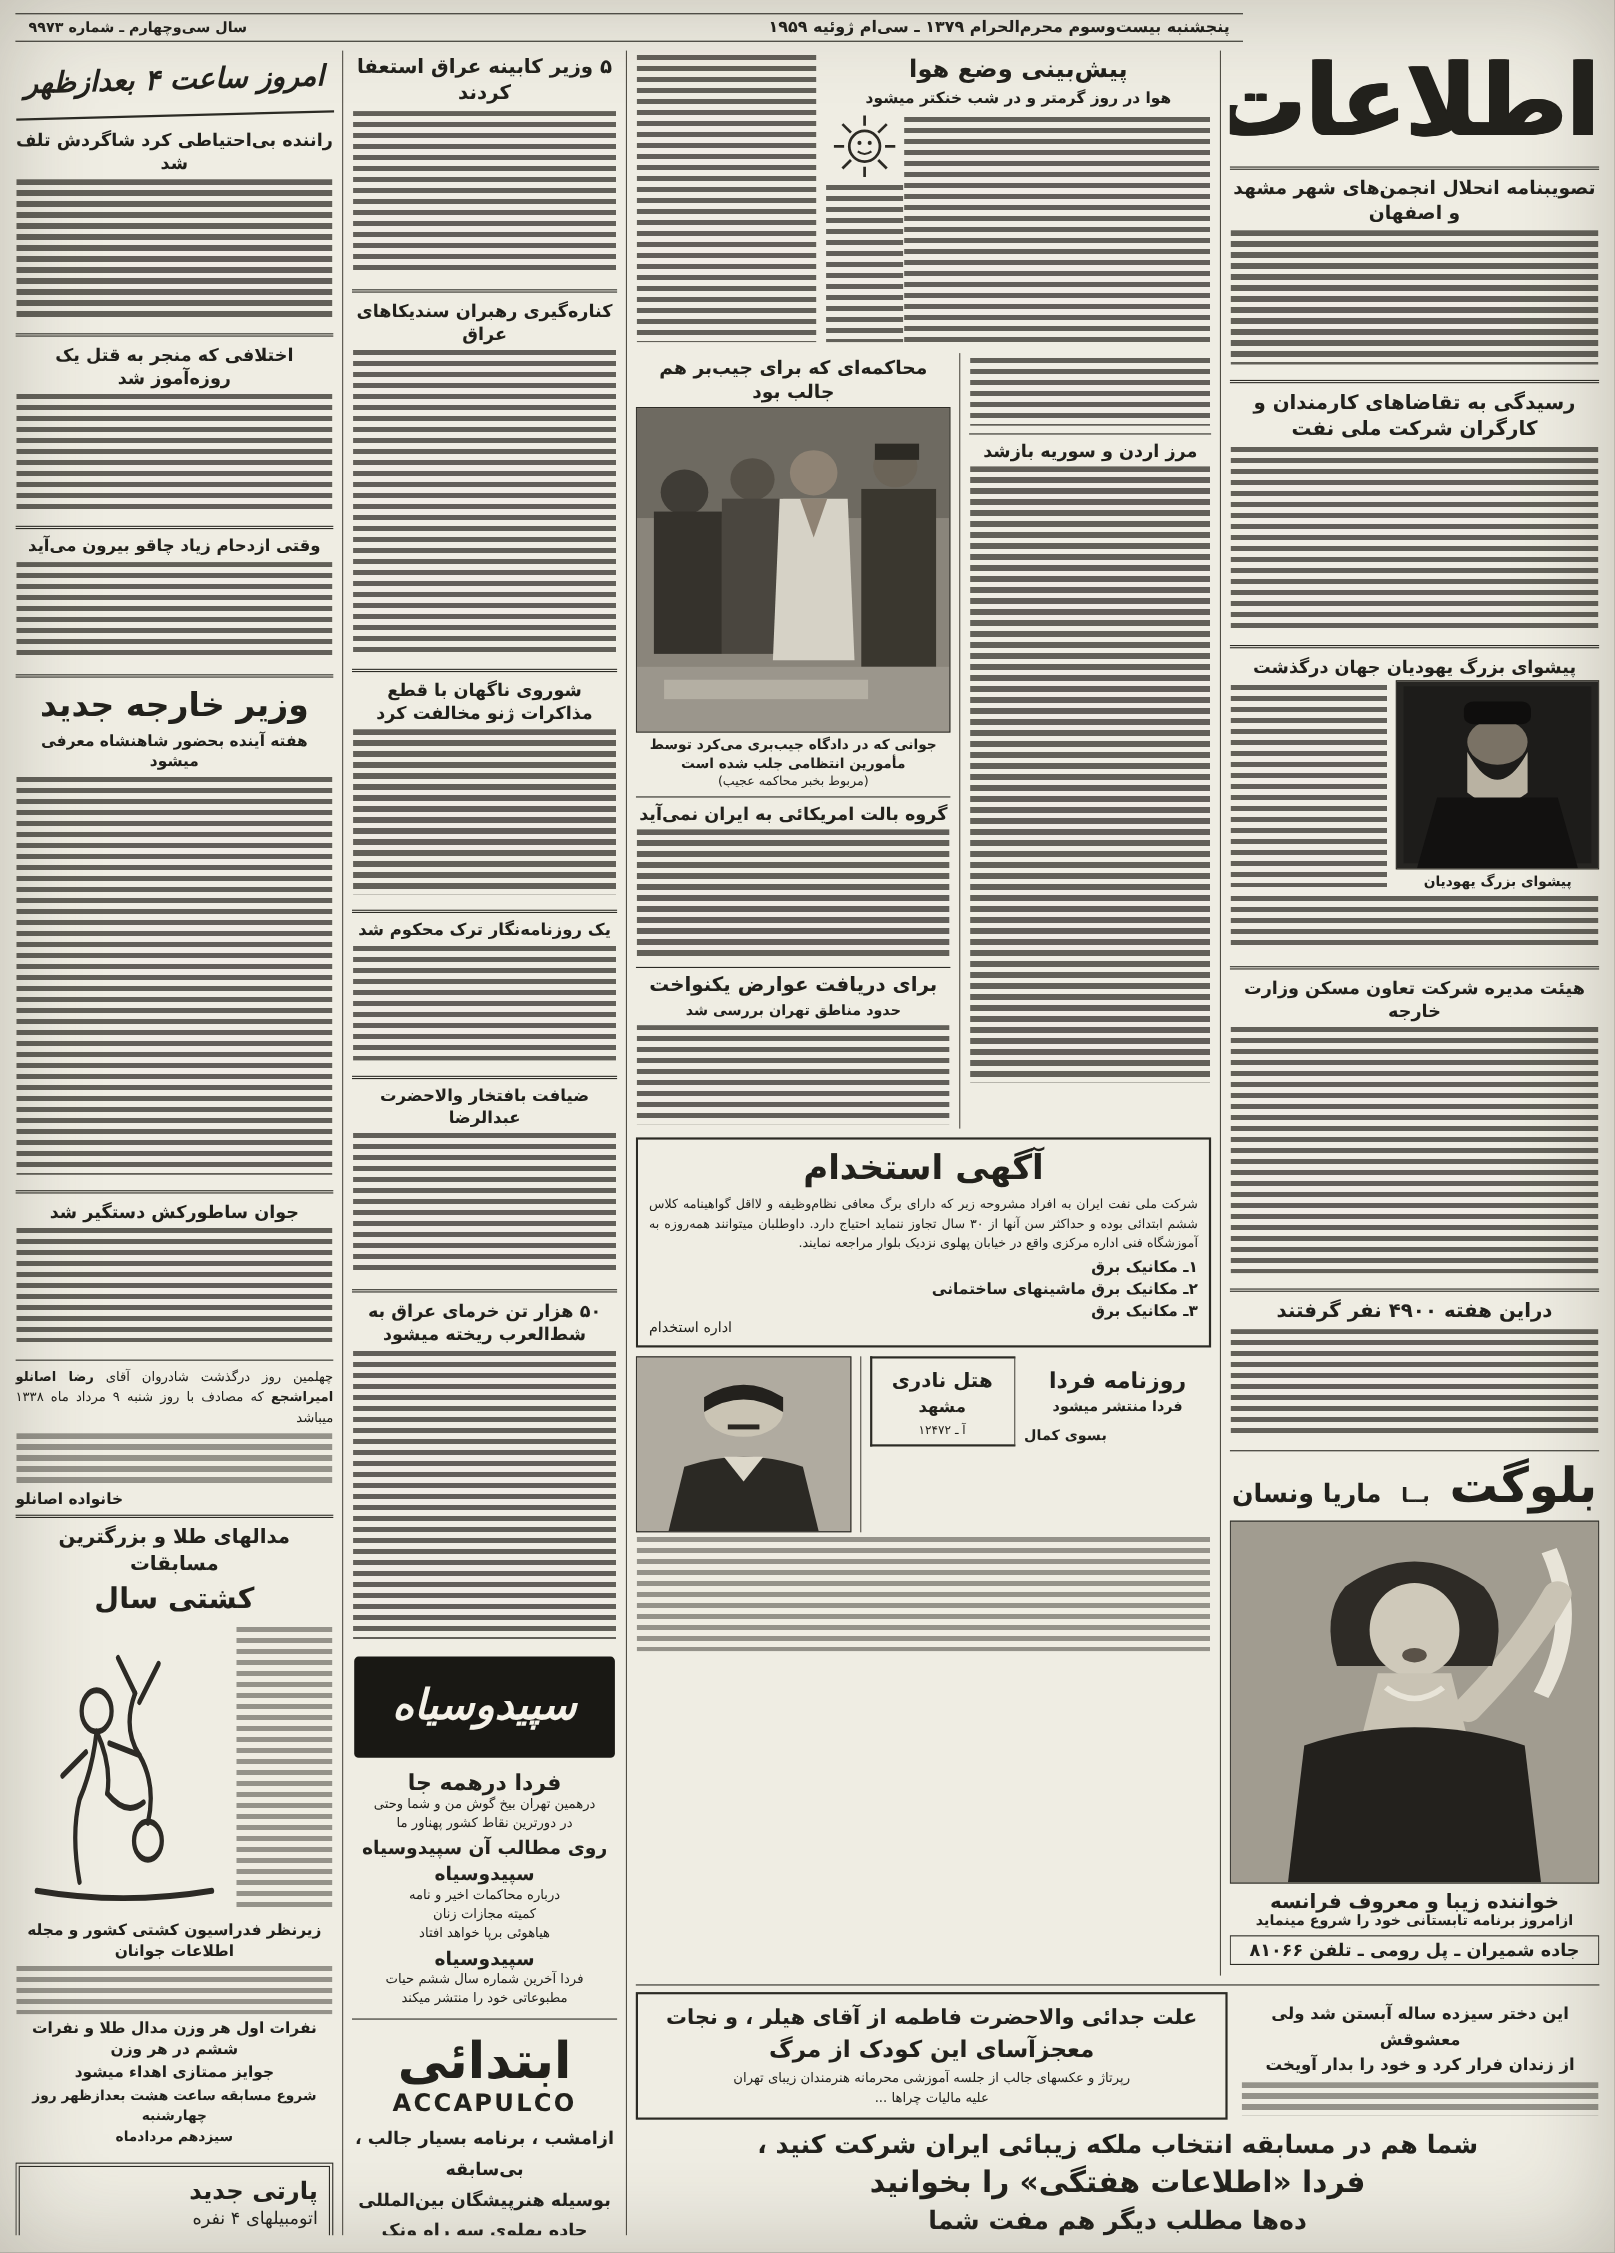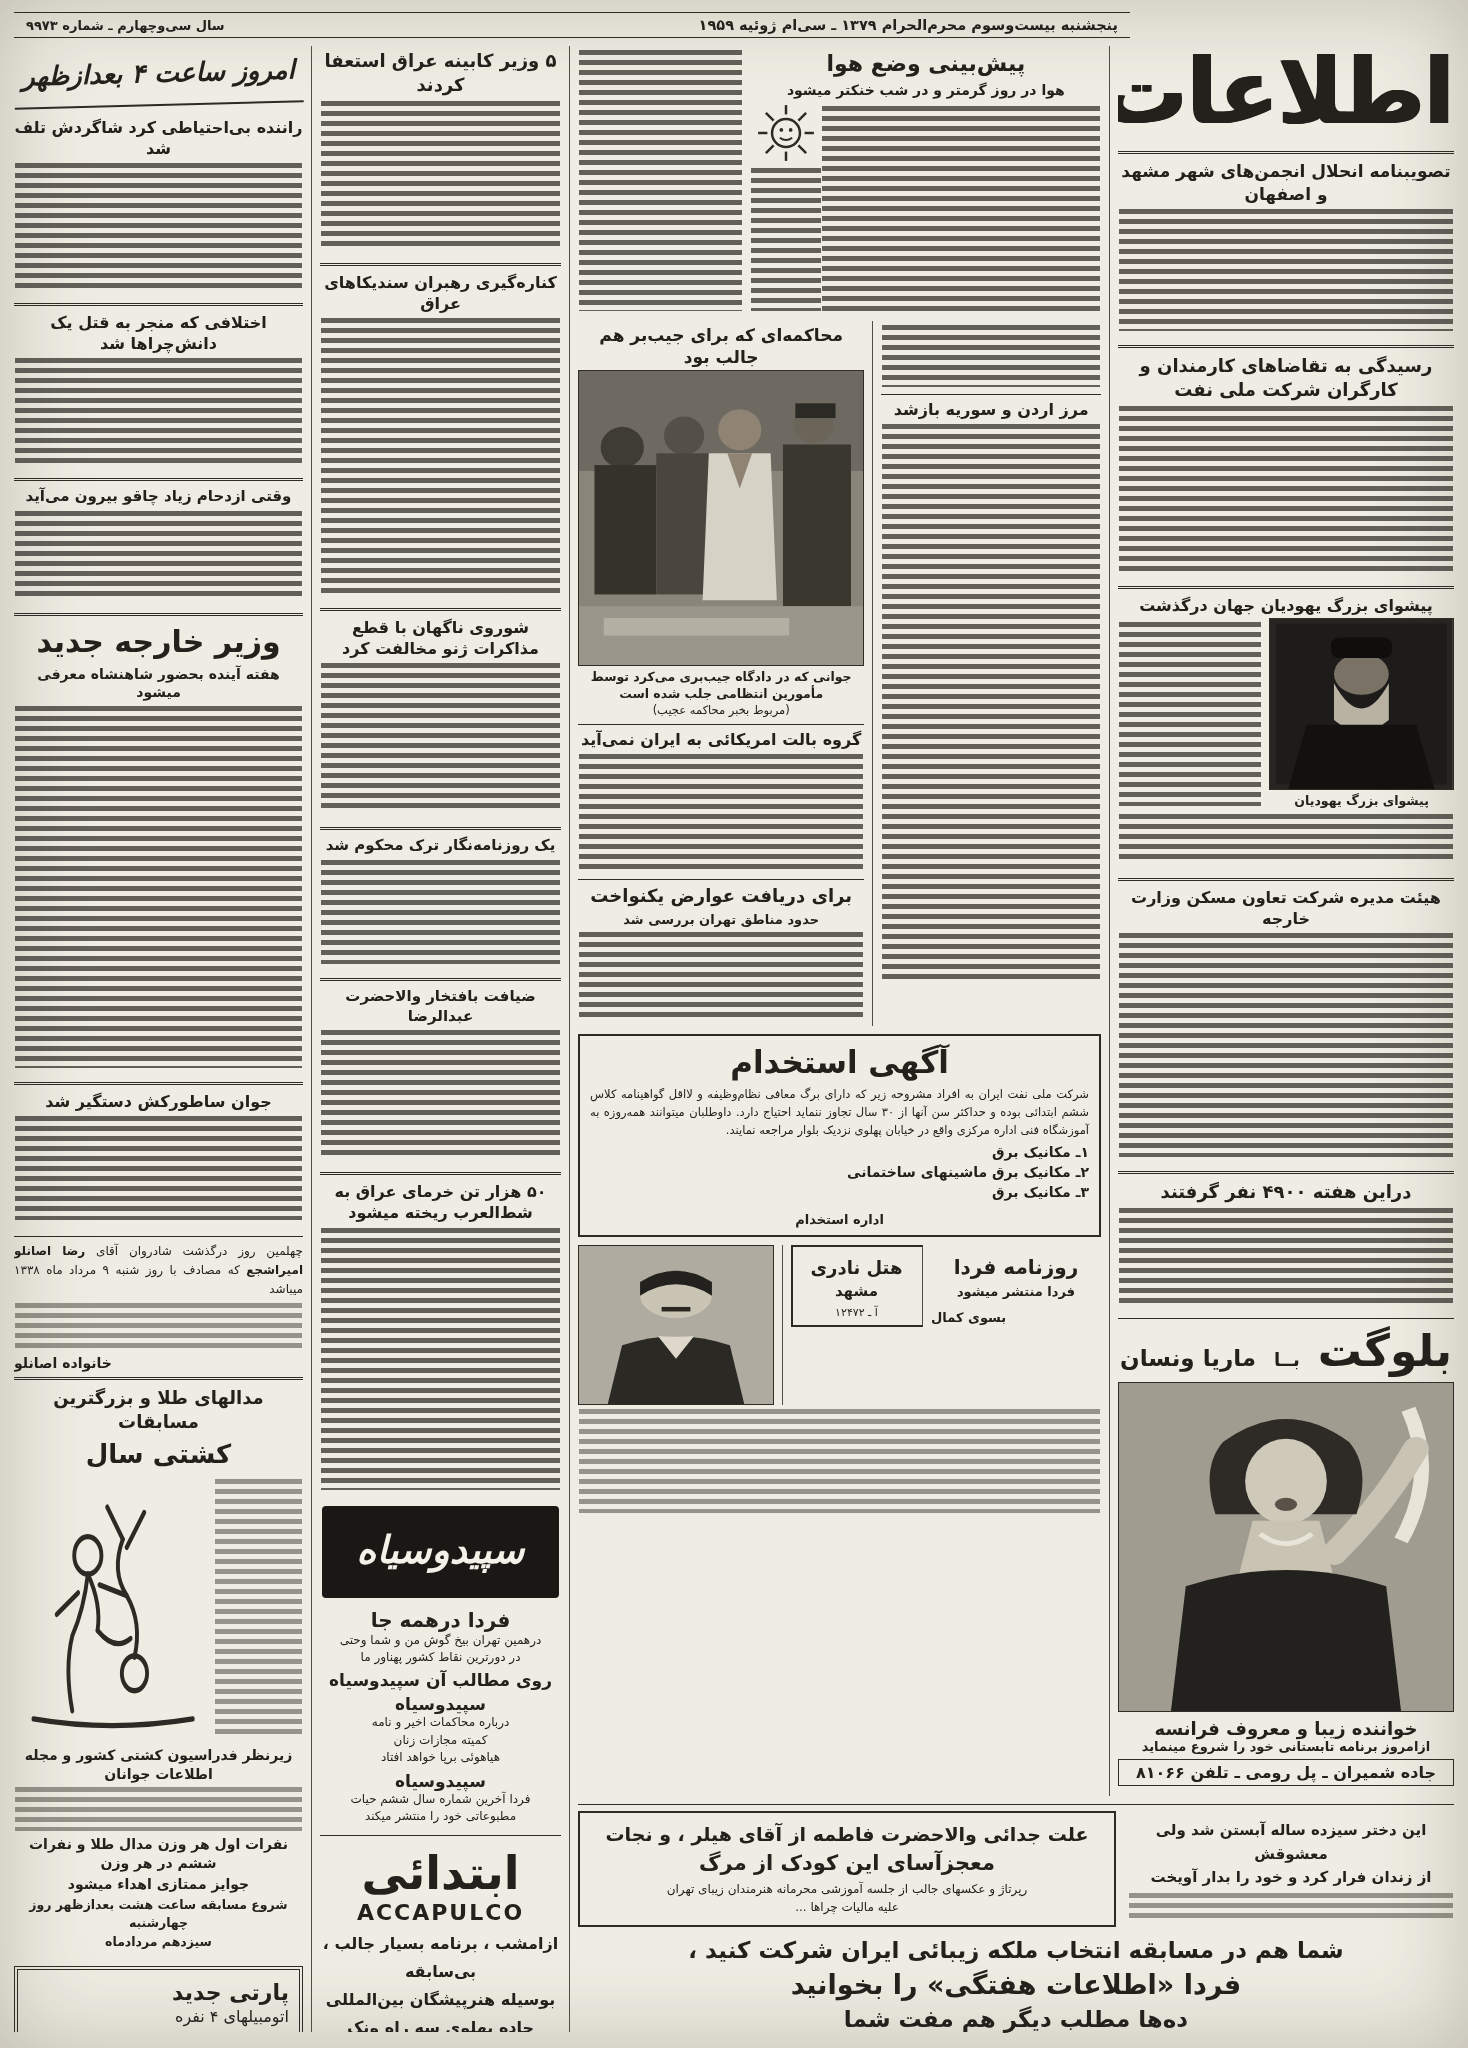--- a/index.html
+++ b/index.html
@@ -42,21 +42,21 @@
 .w-greek{flex:1;min-height:205px}
 .sun-col{width:70px;display:flex;flex-direction:column;align-items:center}
 .sun-col .greek{width:100%;flex:1}
 .side-greek{flex:1;min-height:250px}
 .r2-right{width:42%}
 .r2-left{flex:1}
 .jobs{border:2px solid #2c2b25;padding:8px 10px;margin-top:8px}
 .jobs-title{font-size:31px;font-weight:bold;text-align:center;margin-bottom:6px;letter-spacing:1px}
 .jobs-intro{font-size:11.5px;text-align:justify;line-height:1.55}
 .jobs-item{font-size:14px;font-weight:bold;margin-top:4px}
-.jobs-footer{font-size:13px;font-weight:bold;text-align:center;margin-top:12px}
+.jobs-footer{font-size:13px;font-weight:normal;text-align:left;margin-top:0}
 .farda{width:170px;padding-top:6px}
 .farda-sig{font-size:13px;font-weight:bold;text-align:left;margin-top:10px}
 .hotel{border:2px solid #2c2b25;padding:6px;text-align:center;align-self:flex-start;width:132px}
 .hotel-num{font-size:11px;margin-top:4px}
 .manwrap{flex:1}
 .cinema{margin-top:6px;border-top:1.5px solid #2c2b25;padding-top:4px}
 .c-row{display:flex;align-items:baseline;justify-content:space-between;margin:2px 2px 6px}
 .c-big{font-size:44px;font-weight:bold;letter-spacing:-1px}
 .c-ba{font-size:18px;font-weight:bold}
 .c-star{font-size:23px;font-weight:bold}
@@ -359,21 +359,21 @@
     </div>
 
     <div class="col col-d">
       <div class="script-head">امروز ساعت ۴ بعدازظهر</div>
 
       <div class="art" style="margin-top:8px">
         <div class="hl hl16">راننده بی‌احتیاطی کرد شاگردش تلف شد</div>
         <div class="greek" style="height:126px"></div>
       </div>
       <div class="art dsep">
-        <div class="hl hl16">اختلافی که منجر به قتل یک دانش‌چراها شد</div>
+        <div class="hl hl16">اختلافی که منجر به قتل یک روزه‌آموز شد</div>
         <div class="greek" style="height:106px"></div>
       </div>
       <div class="art dsep">
         <div class="hl hl15">وقتی ازدحام زیاد چاقو بیرون می‌آید</div>
         <div class="greek" style="height:88px"></div>
       </div>
       <div class="art dsep">
         <div class="hl hl30">وزیر خارجه جدید</div>
         <div class="hl hl14">هفته آینده بحضور شاهنشاه معرفی میشود</div>
         <div class="greek" style="height:362px"></div>

